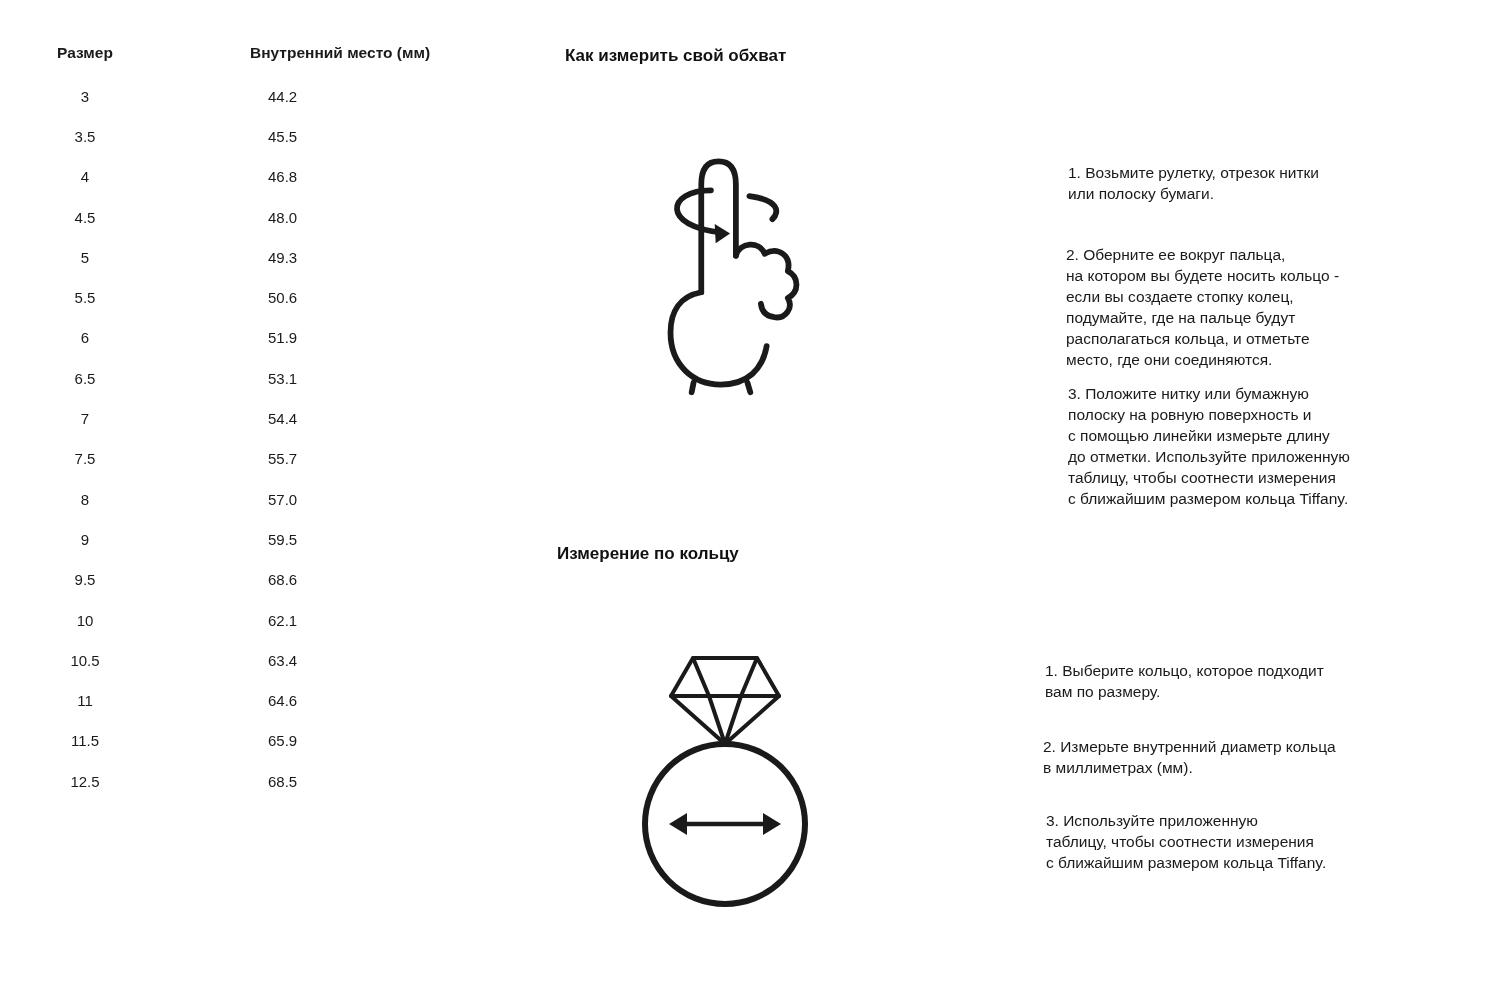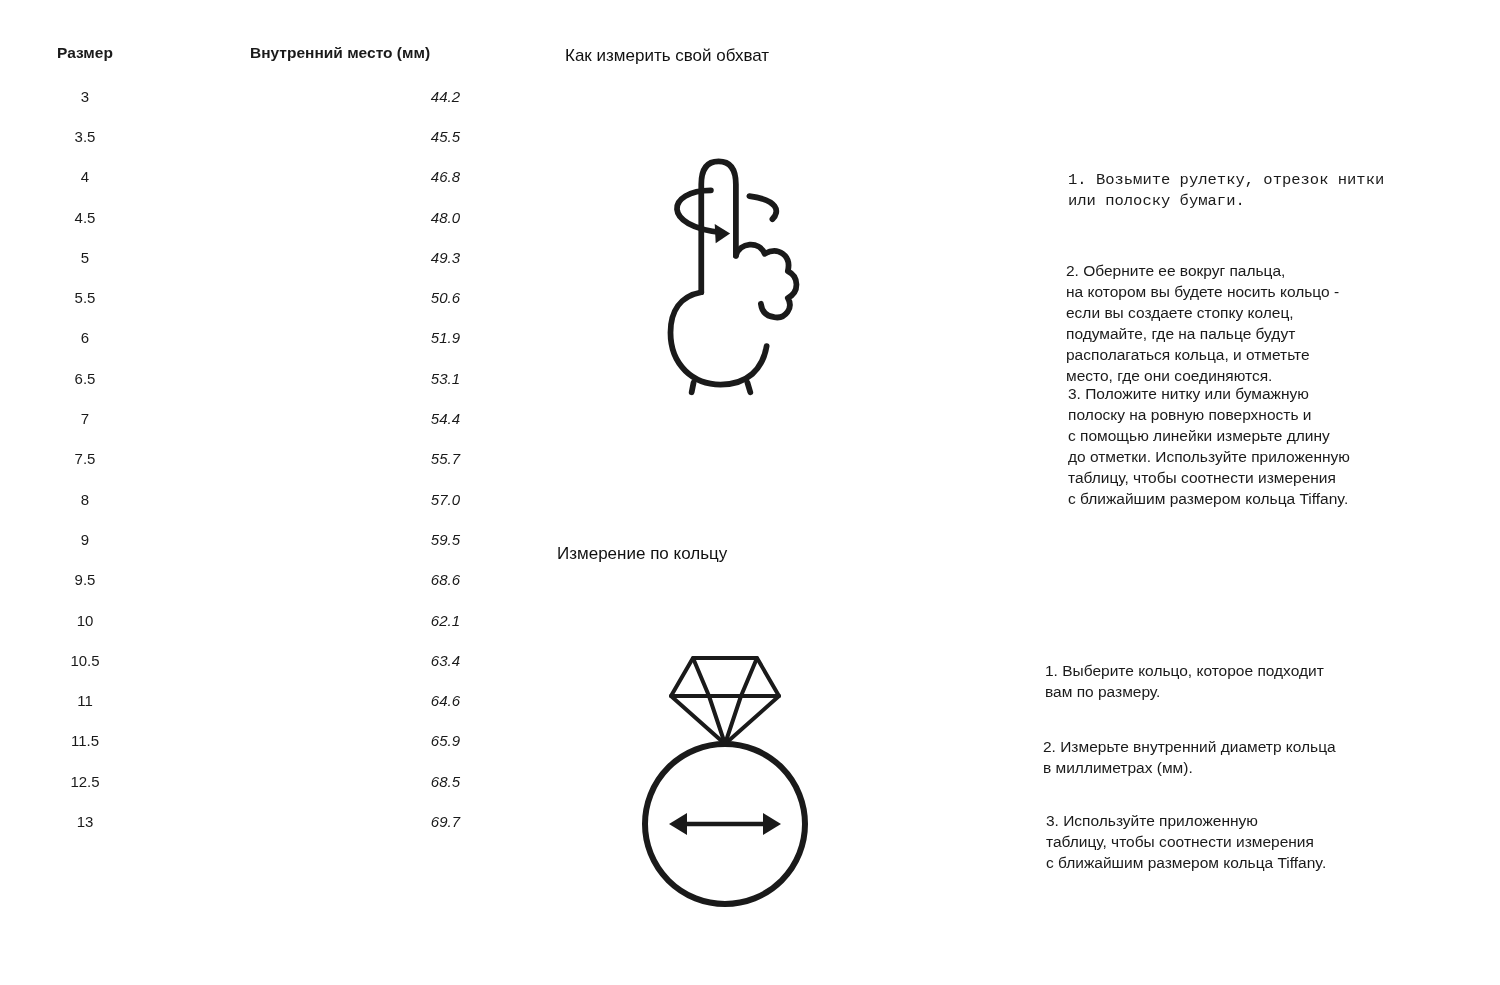--- a/index.html
+++ b/index.html
@@ -14,42 +14,42 @@
   .abs { position: absolute; }
 
   
   .size-table { left: 50px; top: 44px; width: 430px; }
   .thead { display: flex; font-weight: bold; font-size: 15.5px; }
   .th-size { width: 70px; text-align: center; }
   .th-mm   { margin-left: 130px; width: 220px; text-align: left; }
   .tbody { margin-top: 14px; }
   .trow { display: flex; align-items: center; height: 40.3px; font-size: 15px; }
   .cell-size { width: 70px; text-align: center; }
-  .cell-mm   { margin-left: 130px; padding-left: 18px; width: 210px; text-align: right; font-style: italic; }
-
-  
-  .heading { font-weight: normal; font-size: 17px; color: #111; }
+  .cell-mm   { margin-left: 130px; padding-left: 18px; width: 210px; text-align: left; }
+
+  
+  .heading { font-weight: bold; font-size: 17px; color: #111; }
   .heading-circ { left: 565px; top: 46px; }
   .heading-ring { left: 557px; top: 544px; }
 
   
   .hand-illustration { left: 628px; top: 148px; width: 185px; height: 250px; }
   .ring-illustration { left: 625px; top: 652px; width: 200px; height: 265px; }
   .illus svg { display: block; width: 100%; height: 100%; }
 
   
   .step {
     white-space: pre-line;
     font-size: 15.5px;
     line-height: 21px;
     color: #1a1a1a;
     width: 360px;
   }
-  .stepA1 { left: 1068px; top: 170px; font-family: Liberation Mono, monospace; }
-  .stepA2 { left: 1066px; top: 244px; margin-top: 16px; }
+  .stepA1 { left: 1068px; top: 162px; }
+  .stepA2 { left: 1066px; top: 244px; }
   .stepA3 { left: 1068px; top: 383px; }
   .stepB1 { left: 1045px; top: 660px; }
   .stepB2 { left: 1043px; top: 736px; }
   .stepB3 { left: 1046px; top: 810px; }
 </style>
 </head>
 <body>
 
 <div class="abs size-table">
   <div class="thead">
@@ -121,24 +121,20 @@
         <div class="cell-size">11</div>
         <div class="cell-mm">64.6</div>
       </div>
       <div class="trow">
         <div class="cell-size">11.5</div>
         <div class="cell-mm">65.9</div>
       </div>
       <div class="trow">
         <div class="cell-size">12.5</div>
         <div class="cell-mm">68.5</div>
-      </div>
-      <div class="trow">
-        <div class="cell-size">13</div>
-        <div class="cell-mm">69.7</div>
       </div>
     </div>
 </div>
 
 <div class="abs heading heading-circ">Как измерить свой обхват</div>
 
 <div class="abs illus hand-illustration">
   <svg viewBox="0 0 180 260" xmlns="http://www.w3.org/2000/svg" aria-hidden="true">
     <g fill="none" stroke="#1a1a1a" stroke-width="6" stroke-linecap="round" stroke-linejoin="round">
 

